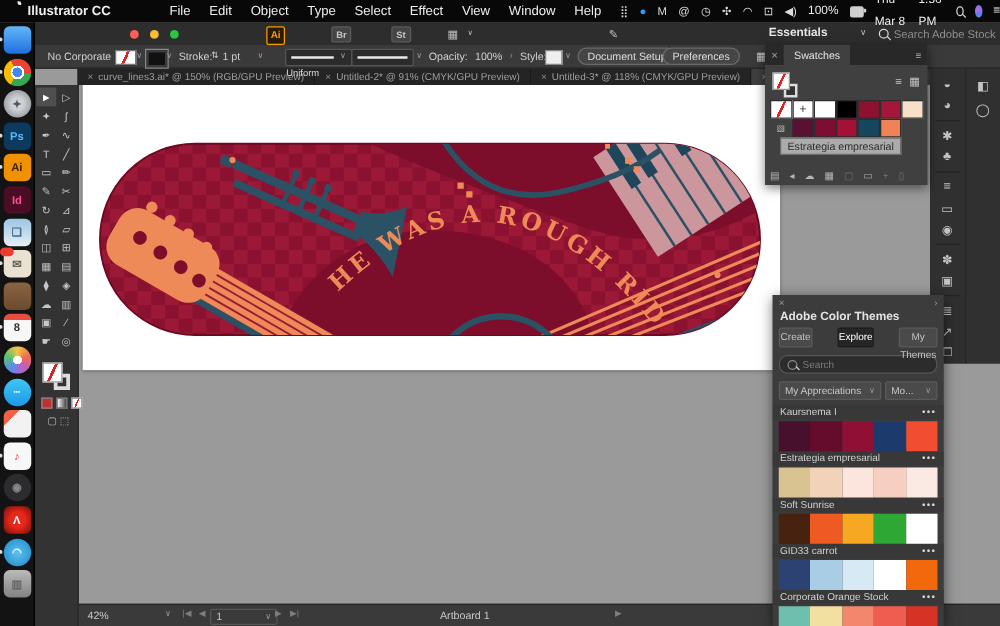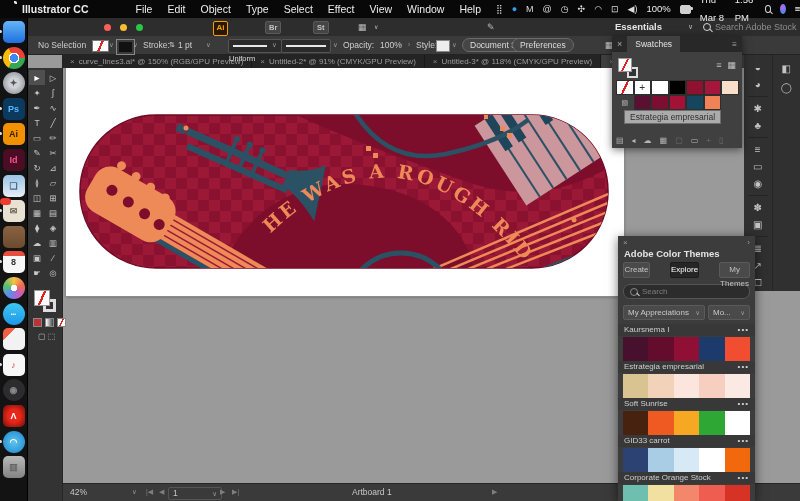--- a/index.html
+++ b/index.html
@@ -298,21 +298,21 @@
     <span class="tbicon" style="left:487px;">✎</span>
     <span class="ws">Essentials Classic</span>
     <span class="wschev">∨</span>
     <span class="stocksearch">
       <span class="mag"></span>
       <span>Search Adobe Stock</span>
     </span>
   </div>
 
   <div class="controlbar">
-    <span class="cb" style="left:38px;">No Selection</span>
+    <span class="cb" style="left:38px;">No Corporate</span>
     <span class="fillsw"></span>
     <span class="cb chev" style="left:109px;">∨</span>
     <span class="stroksw"></span>
     <span class="cb chev" style="left:133px;">∨</span>
     <span class="cb" style="left:143px;">Stroke:</span>
     <span class="cb" style="left:169px;font-size:7px;">⇅</span>
     <span class="cb" style="left:178px;">1 pt</span>
     <span class="cb chev" style="left:206px;">∨</span>
     <span class="dropbox" style="left:228px;width:52px;">
       <span class="lineprev"></span><span style="font-size:7.5px;color:#ddd;">Uniform</span>
@@ -323,21 +323,21 @@
     </span>
     <span class="cb chev" style="left:333px;">∨</span>
     <span class="cb" style="left:343px;">Opacity:</span>
     <span class="cb" style="left:380px;">100%</span>
     <span class="cb chev" style="left:400px;">›</span>
     <span class="cb chev" style="left:408px;">›</span>
     <span class="cb" style="left:416px;">Style:</span>
     <span class="stylesw"></span>
     <span class="cb chev" style="left:452px;">∨</span>
     <span class="btn" style="left:462px;">Document Setup</span>
-    <span class="btn" style="left:512px;">Preferences</span>
+    <span class="btn" style="left:530px;">Preferences</span>
     <span class="cb" style="left:605px;font-size:9px;">▦</span>
     <span class="cb chev" style="left:618px;">∨</span>
   </div>
 
   <div class="tabsrow" id="tabsrow">
       <div class="tab">
         <div class="tx">×</div>
         <span>curve_lines3.ai* @ 150% (RGB/GPU Preview)</span>
       </div>
       <div class="tab">

